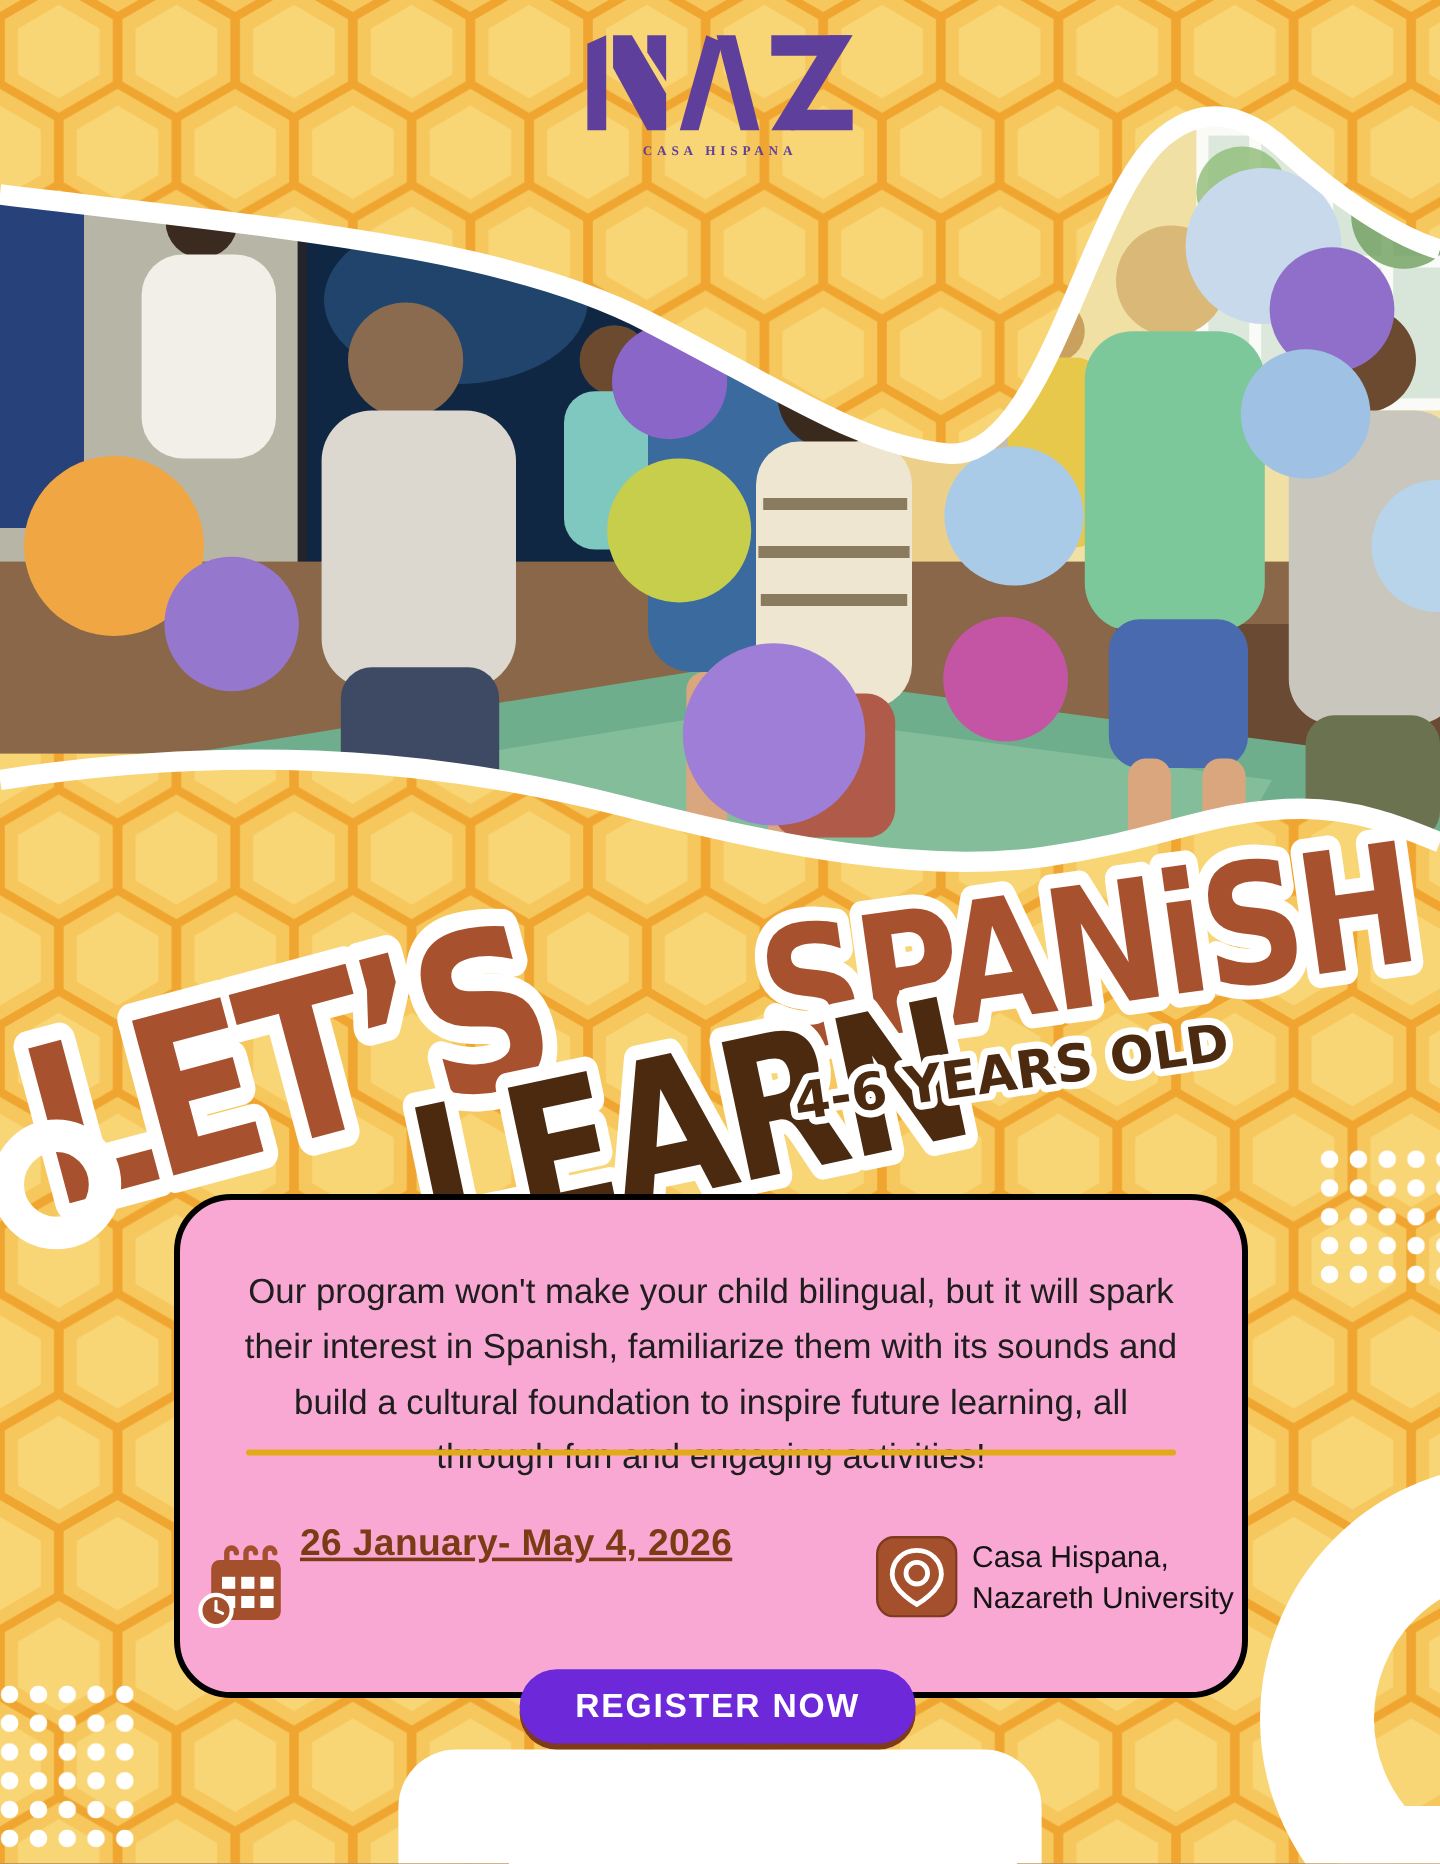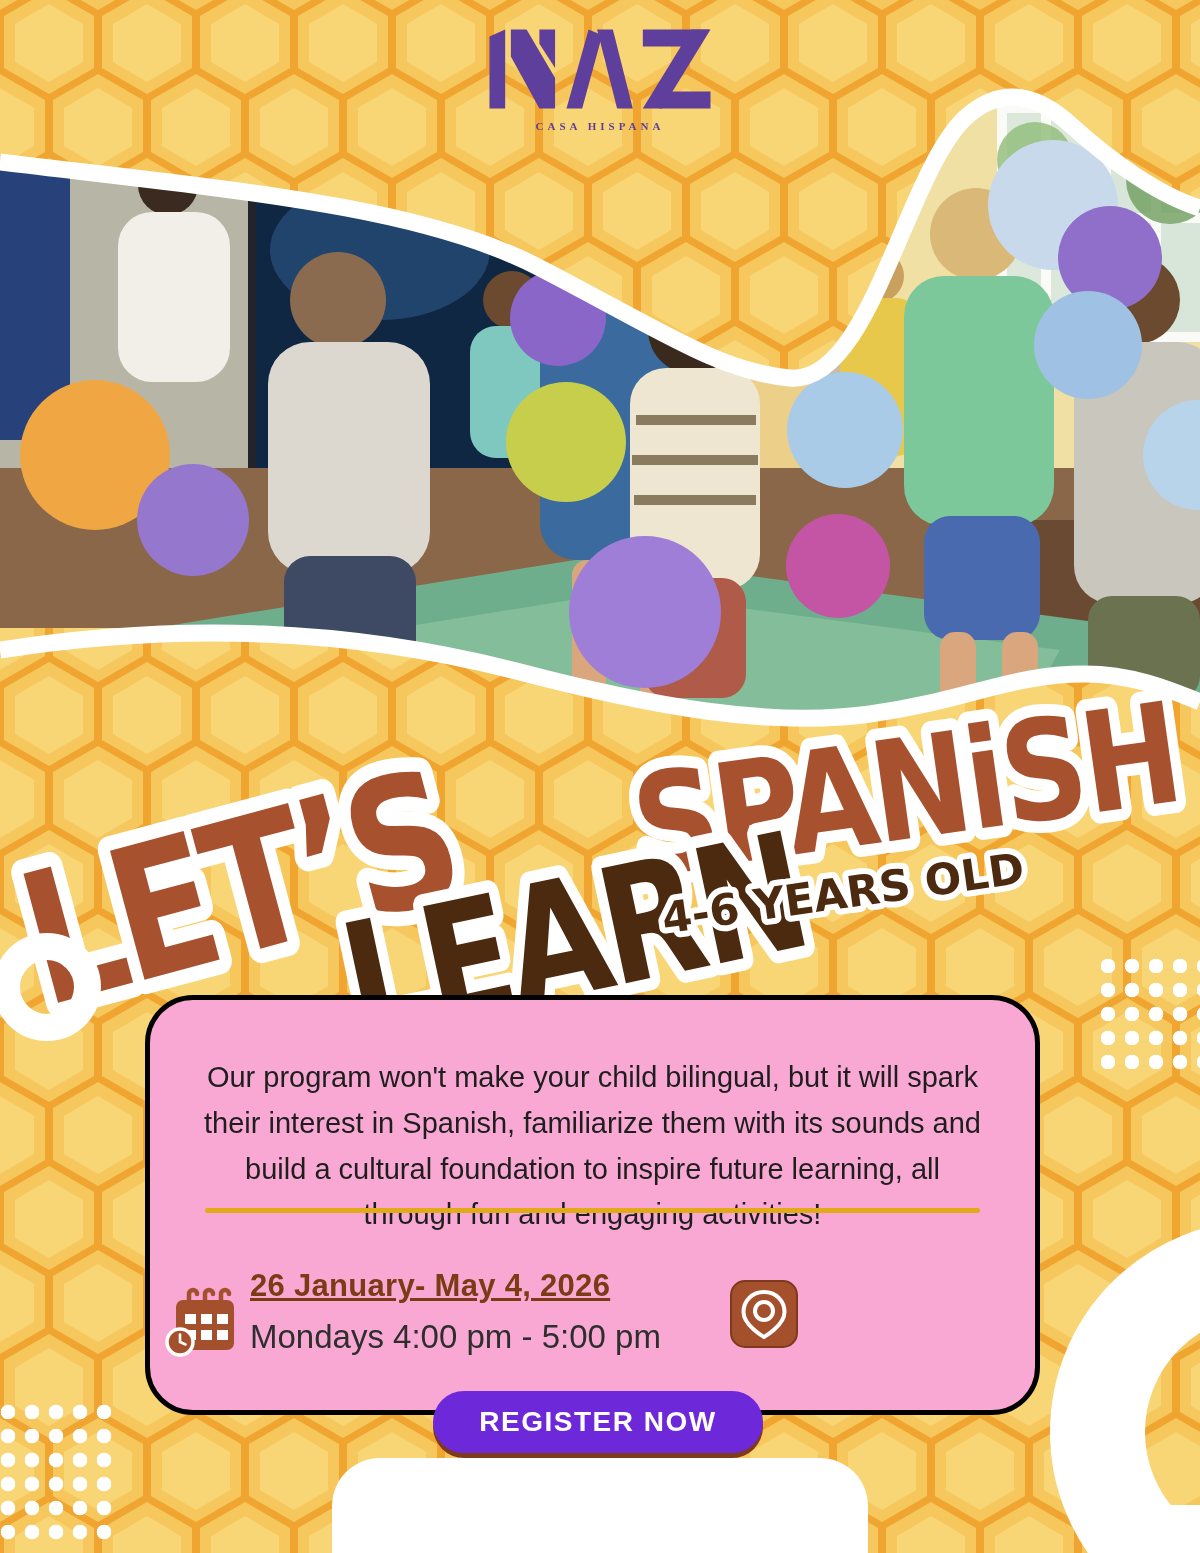--- a/index.html
+++ b/index.html
@@ -245,25 +245,28 @@
       </g>
       <circle cx="16" cy="56" r="13" fill="#A5502D" stroke="#FFFFFF" stroke-width="3.5"></circle>
       <g stroke="#FFFFFF" stroke-width="2.6" stroke-linecap="round">
         <line x1="16" y1="56" x2="16" y2="48.5"></line>
           <line x1="16" y1="56" x2="21.5" y2="58.5"></line>
       </g>
     </svg>
 
     <div class="schedule-block">
       <div class="date-range">26 January- May 4, 2026</div>
-      <div class="schedule-time">Mondays 4:00 pm - 5:00 pm</div>
     </div>
 
     <svg class="location-icon" width="68" height="68" viewBox="0 0 68 68">
       <rect x="1" y="1" width="66" height="66" rx="14" fill="#A5502D" stroke="#7E3A1C" stroke-width="2"></rect>
       <path d="M34,12 C22,12 13.5,21 13.5,32 C13.5,45.5 34,57 34,57 C34,57 54.5,45.5 54.5,32 C54.5,21 46,12 34,12 Z" fill="none" stroke="#FFFFFF" stroke-width="4"></path>
       <circle cx="34" cy="31" r="9" fill="none" stroke="#FFFFFF" stroke-width="4"></circle>
     </svg>
+    <div class="location-block">
+      <div>Casa Hispana,</div>
+      <div>Nazareth University</div>
+    </div>
   </div>
 
   <button class="abs register-button">REGISTER NOW</button>
 
 </div>
 
 </body></html>

